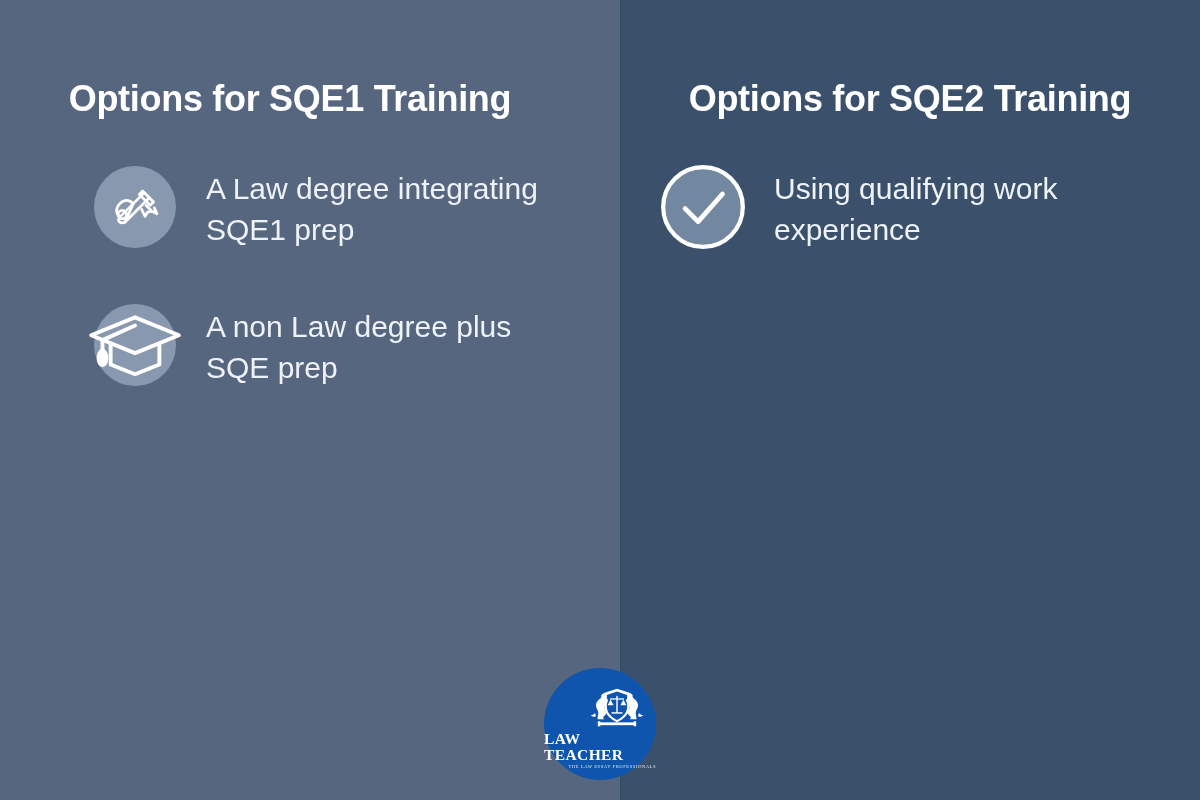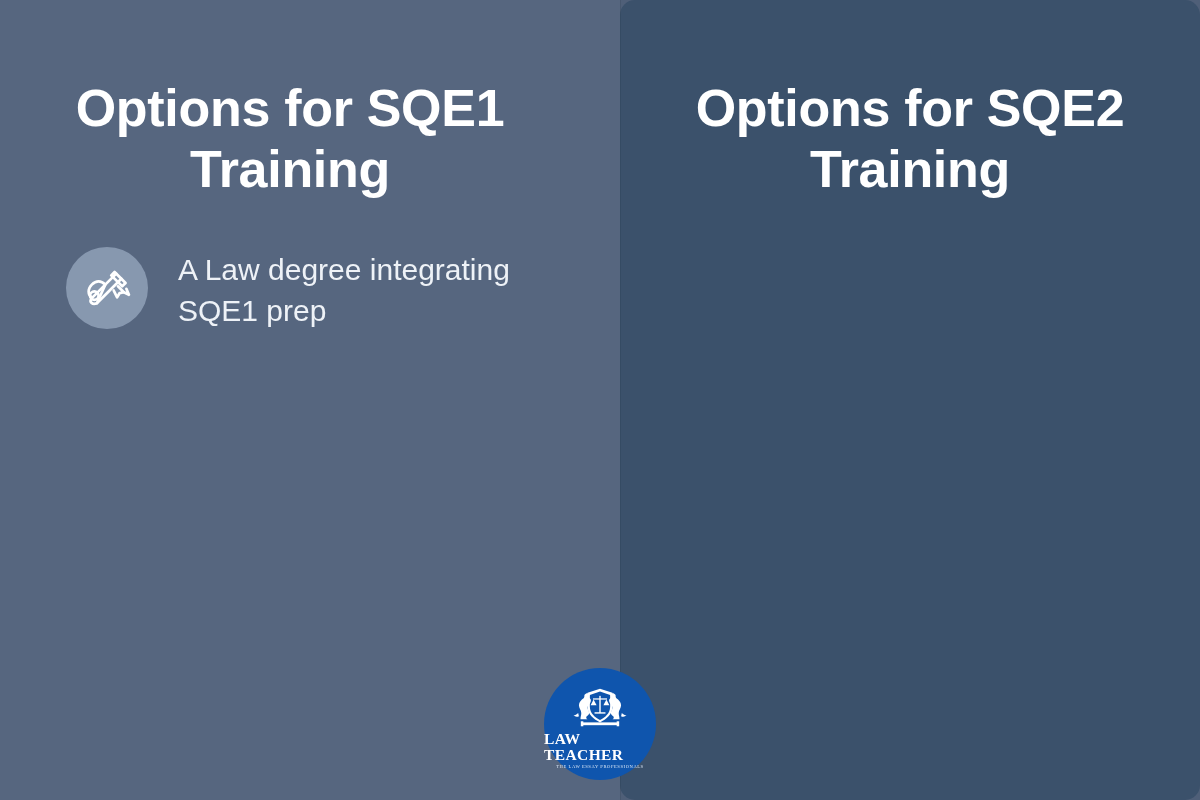--- a/index.html
+++ b/index.html
@@ -26,45 +26,45 @@
     box-sizing: border-box;
   }
   .panel-left {
     width: 620px;
     background: #56667f;
     padding: 0 40px 0 0;
   }
   .panel-right {
     width: 580px;
     background: #3b516b;
-    border-radius: 15px;
   }
   .panel-heading {
     margin: 0;
     padding: 0;
     color: #ffffff;
     font-weight: 700;
-    font-size: 52px;
+    font-size: 36px;
     line-height: 1.18;
     text-align: center;
     letter-spacing: -0.3px;
   }
   .panel-left .panel-heading {
     padding: 78px 62px 0 62px;
   }
   .panel-right .panel-heading {
     padding: 78px 48px 0 48px;
   }
   .options-list {
     list-style: none;
     margin: 0;
     padding: 0;
   }
   .panel-left .options-list {
     padding: 44px 0 0 66px;
+    margin-left: 28px;
   }
   .panel-right .options-list {
     padding: 44px 0 0 42px;
   }
   .option-item {
     display: flex;
     align-items: flex-start;
     margin-bottom: 52px;
   }
   .option-icon {
@@ -121,21 +121,21 @@
     position: absolute;
     left: 50%;
     bottom: 20px;
     transform: translateX(-50%);
     width: 112px;
     height: 112px;
     border-radius: 50%;
     background: #0f55ad;
     display: flex;
     flex-direction: column;
-    align-items: center;
+    align-items: flex-end;
     justify-content: center;
     box-sizing: border-box;
     padding-top: 6px;
   }
   .logo-crest {
     width: 78px;
     height: 44px;
     display: block;
   }
   .logo-name {
@@ -176,29 +176,50 @@
             <circle cx="17" cy="41" r="5"></circle>
             <path d="M41 13 L54 26 L50 30 L37 17 Z"></path>
             <path d="M45 30 L52 37 L47 38 L44 43 L40 35"></path>
             <path d="M52 37 L58 40 L55 33"></path>
           </svg>
         </span>
         <div class="option-text">A Law degree integrating SQE1 prep</div>
       </li>
 
 
+      <li class="option-item">
+        <span class="option-icon icon-overflow">
+          <svg viewBox="0 0 64 64" fill="none" stroke="#ffffff" stroke-width="2.4" stroke-linecap="round" stroke-linejoin="round">
+            <path d="M5 26 L32 15 L59 26 L32 37 Z"></path>
+            <path d="M17 31 L17 44 L32 50 L47 44 L47 31"></path>
+            <path d="M32 20 L12 29"></path>
+            <path d="M12 29 L12 40"></path>
+            <path d="M12 40 m-2.4 0 a2.4 4.5 0 1 0 4.8 0 a2.4 4.5 0 1 0 -4.8 0" fill="#ffffff"></path>
+          </svg>
+        </span>
+        <div class="option-text">A non Law degree plus SQE prep</div>
+      </li>
 
     </ul>
   </section>
 
   <section class="panel panel-right">
     <h1 class="panel-heading">Options for SQE2 Training</h1>
 
     <ul class="options-list">
 
+      <li class="option-item">
+        <span class="option-icon icon-overflow">
+          <svg viewBox="0 0 64 64" fill="none" stroke="#ffffff" stroke-width="2.6" stroke-linecap="round" stroke-linejoin="round">
+            <circle cx="32" cy="32" r="24.5"></circle>
+            <path d="M21 33 L29 41 L44 24" stroke-width="3"></path>
+          </svg>
+        </span>
+        <div class="option-text">Using qualifying work experience</div>
+      </li>
 
 
 
     </ul>
   </section>
 
   <div class="divider"></div>
 
   <div class="logo-badge">
     <svg class="logo-crest" viewBox="0 0 100 56" fill="#ffffff">

